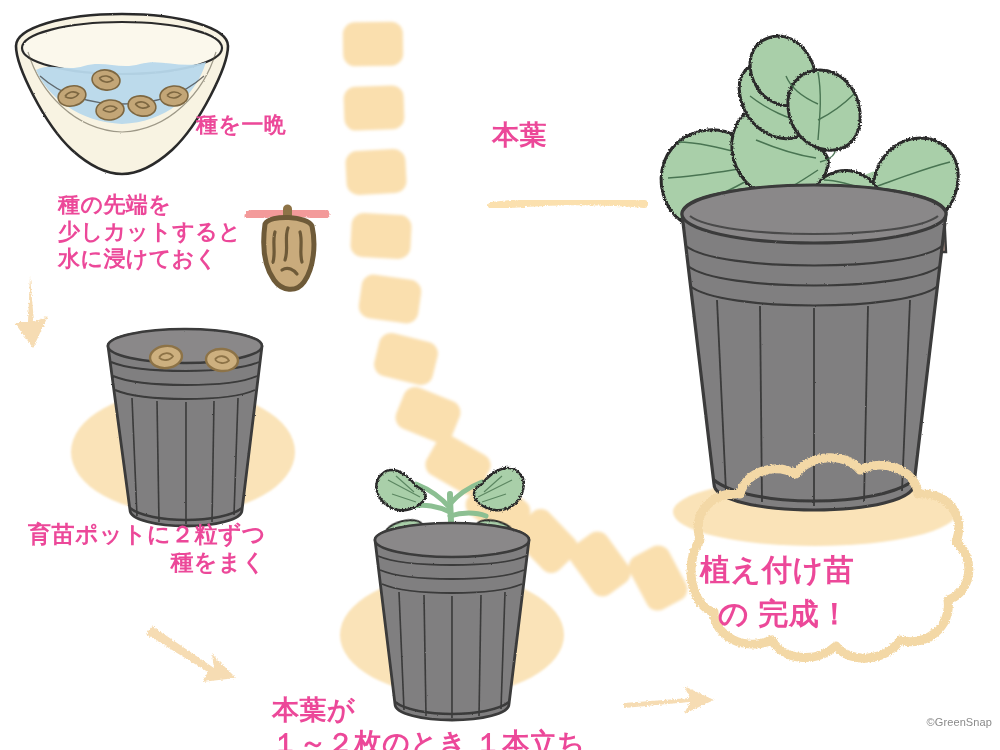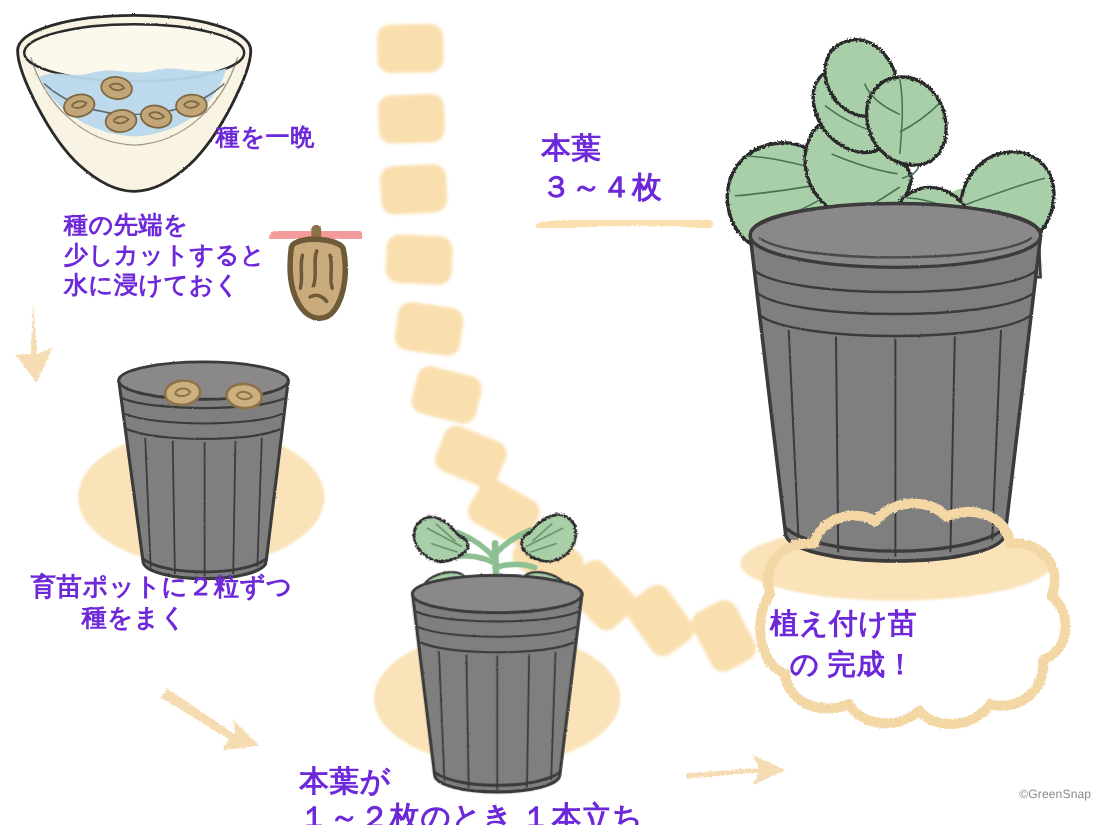--- a/index.html
+++ b/index.html
@@ -5,34 +5,34 @@
   html,body{margin:0;padding:0;background:#fff;}
   body{
     font-family:"DejaVu Sans","Liberation Sans",sans-serif;
     width:1000px;height:750px;overflow:hidden;
   }
   #stage{
     position:relative;width:1000px;height:750px;background:#ffffff;
   }
   #stage svg.layer{position:absolute;left:0;top:0;width:1000px;height:750px;}
   .hand{
-    font-family:Liberation Serif, serif;
+    font-family:Liberation Sans, sans-serif;
     font-weight:700;
-    color:#6d28d9;
+    color:#ec4899;
     position:absolute;
     letter-spacing:0.02em;
     line-height:1.22;
     white-space:pre;
   }
   .cap1{left:196px;top:112px;font-size:22px;}
   .cap2{left:58px;top:192px;font-size:22px;}
-  .cap3{left:28px;top:520px;font-size:23px;}
+  .cap3{left:28px;top:520px;font-size:23px;text-align:right;}
   .cap4{left:272px;top:694px;font-size:27px;}
   .cap5{left:492px;top:118px;font-size:27px;line-height:1.3;}
-  .cap6{left:700px;top:548px;font-size:26px;line-height:1.45;}
+  .cap6{left:700px;top:548px;font-size:30px;line-height:1.45;}
   .credit{
     position:absolute;right:8px;bottom:22px;font-size:11px;color:#8a8a8a;
     font-family:"Liberation Sans",sans-serif;font-weight:400;letter-spacing:0.01em;
   }
 </style>
 </head>
 <body>
 
 <div id="stage">
 
@@ -394,19 +394,19 @@
   </svg>
 
   <div class="hand cap1"><span>種を一晩</span><br></div>
 
   <div class="hand cap2"><span>種の先端を</span><br><span>少しカットすると</span><br><span>水に浸けておく</span></div>
 
   <div class="hand cap3"><span>育苗ポットに２粒ずつ</span><br><span style="margin-left:46px;display:inline-block">種をまく</span></div>
 
   <div class="hand cap4"><span>本葉が</span><br><span>１～２枚のとき １本立ち</span></div>
 
-  <div class="hand cap5"><span>本葉</span><br><span>３～４枚</span></div>
+  <div class="hand cap5"><span>本葉</span><br></div>
 
   <div class="hand cap6"><span>植え付け苗</span><br><span style="margin-left:18px;display:inline-block">の 完成！</span></div>
 
   <div class="credit">©GreenSnap</div>
 
 </div>
 
 </body></html>

